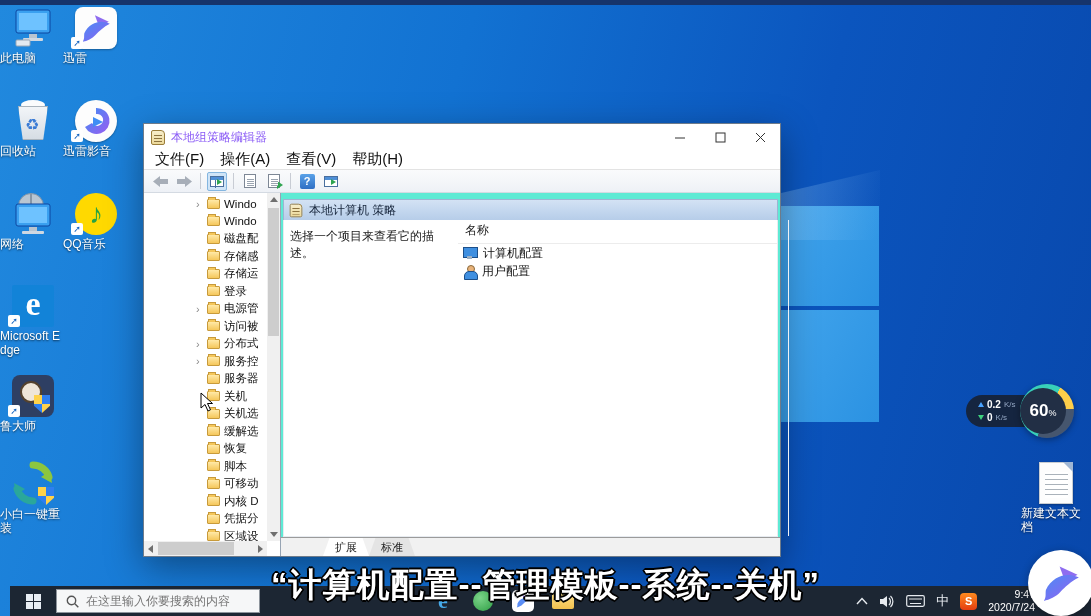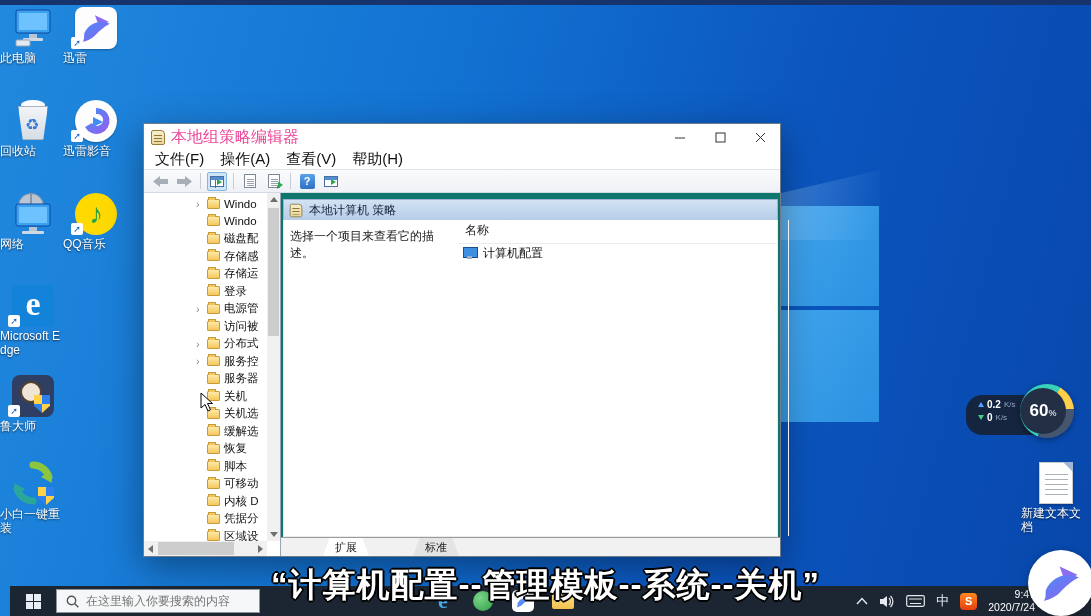--- a/index.html
+++ b/index.html
@@ -50,21 +50,21 @@
   .bin .crump { position:absolute; left:6px; top:0; width:24px; height:10px; border-radius:50%; background:#fbfcfd; box-shadow:0 1px 1px rgba(0,0,0,.25); }
   .globe { position:absolute; left:8px; top:0; width:26px; height:26px; border-radius:50%;
     background:#b9c6d2; border:1px solid #8796a5;
     background-image:linear-gradient(90deg,transparent 46%,#8796a5 46% 54%,transparent 54%),
                      linear-gradient(0deg,transparent 46%,#8796a5 46% 54%,transparent 54%); }
 
   
   .window { position:absolute; left:143px; top:123px; width:638px; height:434px; background:#fff;
     border:1px solid #6e7b8a; box-shadow:0 10px 34px rgba(0,0,0,.38); font-size:12px; color:#111; }
   .titlebar { height:26px; background:#fff; display:flex; align-items:center; padding-left:7px; }
-  .titlebar .wtitle { margin-left:6px; font-size:16px; color:#ec4899; flex:1; }
+  .titlebar .wtitle { margin-left:6px; font-size:12px; color:#8b5cf6; flex:1; }
   .caption-btn { width:40px; height:26px; display:flex; align-items:center; justify-content:center; }
   .scroll-ico { width:14px; height:15px; background:linear-gradient(#f7eecb,#ecd99a); border:1px solid #9a7d3a; border-radius:2px 4px 2px 2px; position:relative; }
   .scroll-ico::after { content:""; position:absolute; left:2px; top:3px; width:8px; height:8px;
     background:repeating-linear-gradient(transparent 0 1px,#8c7340 1px 2px,transparent 2px 3px); }
   .menubar { height:20px; display:flex; align-items:center; gap:2px; padding-left:4px; border-bottom:1px solid #e3e3e3; }
   .menubar span { padding:2px 7px; font-size:15px; }
   .toolbar { height:23px; background:linear-gradient(#fafbfc,#eef1f6); border-bottom:1px solid #d4dae2;
     display:flex; align-items:center; gap:4px; padding-left:6px; }
   .tsep { width:1px; height:16px; background:#c8ccd4; margin:0 2px; }
   .tbtn { width:20px; height:19px; display:flex; align-items:center; justify-content:center; border-radius:2px; }
@@ -93,48 +93,48 @@
   .hscroll { position:absolute; left:0; bottom:0; right:13px; height:15px; background:#f0f0f0; display:flex; align-items:center; }
   .sarrow { width:13px; height:13px; display:flex; align-items:center; justify-content:center; }
   .tri-up { border-style:solid; border-width:0 4px 5px 4px; border-color:transparent transparent #6f6f6f transparent; }
   .tri-dn { border-style:solid; border-width:5px 4px 0 4px; border-color:#6f6f6f transparent transparent transparent; }
   .tri-lf { border-style:solid; border-width:4px 5px 4px 0; border-color:transparent #6f6f6f transparent transparent; }
   .tri-rt { border-style:solid; border-width:4px 0 4px 5px; border-color:transparent transparent transparent #6f6f6f; }
   .vthumb { position:absolute; left:1px; top:15px; width:11px; height:128px; background:#cdcdcd; }
   .hthumb { position:absolute; left:14px; top:1px; width:76px; height:13px; background:#cdcdcd; }
   .hscroll .sarrow.right { position:absolute; right:0; }
 
-  .rightpanel { position:relative; flex:1; background:#0f766e; }
+  .rightpanel { position:relative; flex:1; background:#5eead4; }
   .band { position:absolute; left:2px; right:2px; top:6px; height:21px;
     background:linear-gradient(#d3e2f4,#b6cde9); border:1px solid #9db4d2; border-bottom:none;
     display:flex; align-items:center; gap:6px; padding-left:5px; font-size:12px; color:#15243a; }
   .band .scroll-ico { transform:scale(.9); }
   .rcontent { position:absolute; left:2px; right:2px; top:27px; bottom:19px; background:#fff; border:1px solid #e7ebf0; border-top:none; }
   .descpane { position:absolute; left:0; top:0; width:174px; height:100%; padding:8px 6px; font-size:12px; color:#1a1a1a; }
   .listpane { position:absolute; left:174px; right:0; top:0; bottom:0; }
   .listhdr { height:24px; line-height:20px; padding-left:7px; font-size:12px; color:#222; border-bottom:1px solid #ececec; }
   .coldiv { position:absolute; left:330px; top:0; bottom:0; width:1px; background:#f0f2f5; }
   .lrow { height:18px; display:flex; align-items:center; gap:5px; padding-left:5px; font-size:12px; color:#111; }
   .pc-ico { width:15px; height:13px; position:relative; }
   .pc-ico::before { content:""; position:absolute; left:0; top:0; width:13px; height:9px; background:#3f8fe0; border:1px solid #1c4f8a; }
   .pc-ico::after { content:""; position:absolute; left:4px; top:9px; width:5px; height:3px; background:#9db0c4; }
   .user-ico { width:14px; height:13px; position:relative; }
   .user-ico::before { content:""; position:absolute; left:4px; top:0; width:6px; height:6px; border-radius:50%; background:#e8b27a; border:1px solid #8a6a3c; }
   .user-ico::after { content:""; position:absolute; left:1px; top:6px; width:12px; height:7px; border-radius:5px 5px 0 0; background:#3f8fe0; border:1px solid #1c4f8a; }
-  .tabsrow { position:absolute; left:0; right:0; bottom:0; height:19px; background:#f1f1f1; border-top:1px solid #9b9b9b; display:flex; align-items:stretch; padding-left:42px;gap:44px; }
+  .tabsrow { position:absolute; left:0; right:0; bottom:0; height:19px; background:#f1f1f1; border-top:1px solid #9b9b9b; display:flex; align-items:stretch; padding-left:42px; }
   .tab { font-size:11px; padding:2px 12px 0 12px; color:#222;
     clip-path:polygon(14% 0,86% 0,100% 100%,0 100%); }
   .tab.active { background:#fff; }
   .tab.inactive { background:#e4e4e4; }
 
   .cursor-arrow { position:absolute; left:200px; top:392px; z-index:9; }
 
   
   .widget { position:absolute; left:966px; top:390px; z-index:6; }
-  .wpill { position:absolute; left:0; top:5px; width:80px; height:40px; border-radius:16px; background:rgba(23,34,54,.92);
+  .wpill { position:absolute; left:0; top:5px; width:80px; height:32px; border-radius:16px; background:rgba(23,34,54,.92);
     padding:3px 0 16px 12px; }
   .wrow { display:flex; align-items:center; gap:3px; height:13px; }
   .arrow-up { border-style:solid; border-width:0 3px 5px 3px; border-color:transparent transparent #4aa3ff transparent; }
   .arrow-dn { border-style:solid; border-width:5px 3px 0 3px; border-color:#3ed17e transparent transparent transparent; }
   .wval { font-size:10px; font-weight:bold; color:#fff; }
   .wunit { font-size:8px; color:#93a6c2; }
   .wball { position:absolute; left:54px; top:-6px; width:54px; height:54px; border-radius:50%;
     background:conic-gradient(from 200deg,#38d0b8 0 190deg,#ffcf4a 190deg 245deg,#46566e 245deg 360deg);
     display:flex; align-items:center; justify-content:flex-start; box-shadow:0 2px 6px rgba(0,0,0,.35); }
   .wball-in { width:46px; height:46px; border-radius:50%; background:#222f45; display:flex; align-items:center; justify-content:center; color:#fff; }
@@ -497,20 +497,24 @@
         </div>
         <div class="rcontent">
           <div class="descpane">选择一个项目来查看它的描述。</div>
           <div class="listpane">
             <div class="coldiv"></div>
             <div class="listhdr">名称</div>
             <div class="lrow">
               <span class="pc-ico"></span>
               <span>计算机配置</span>
             </div>
+            <div class="lrow">
+              <span class="user-ico"></span>
+              <span>用户配置</span>
+            </div>
           </div>
         </div>
         <div class="tabsrow">
           <span class="tab active">扩展</span>
           <span class="tab inactive">标准</span>
         </div>
       </div>
     </div>
   </div>
 

